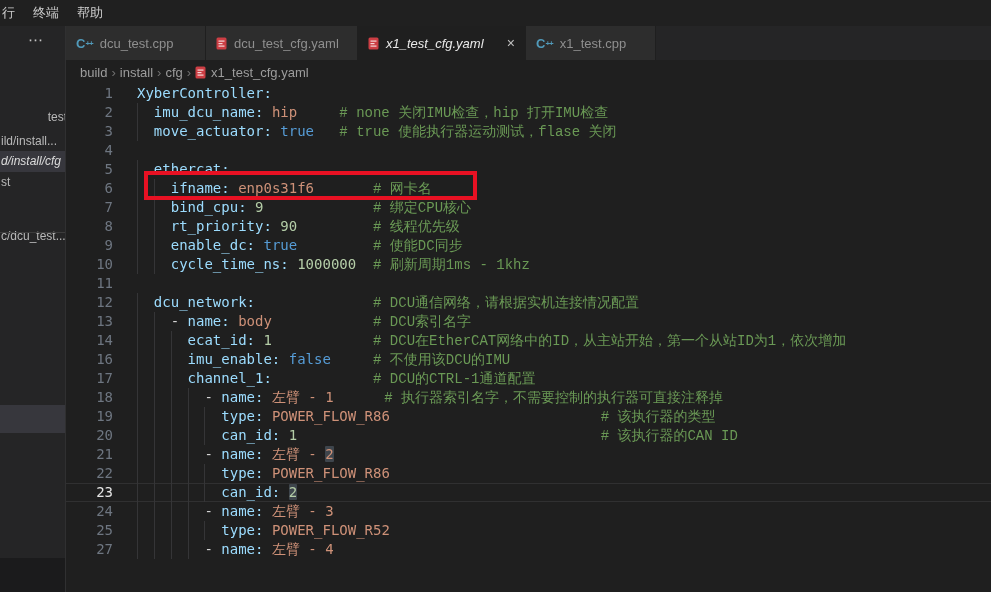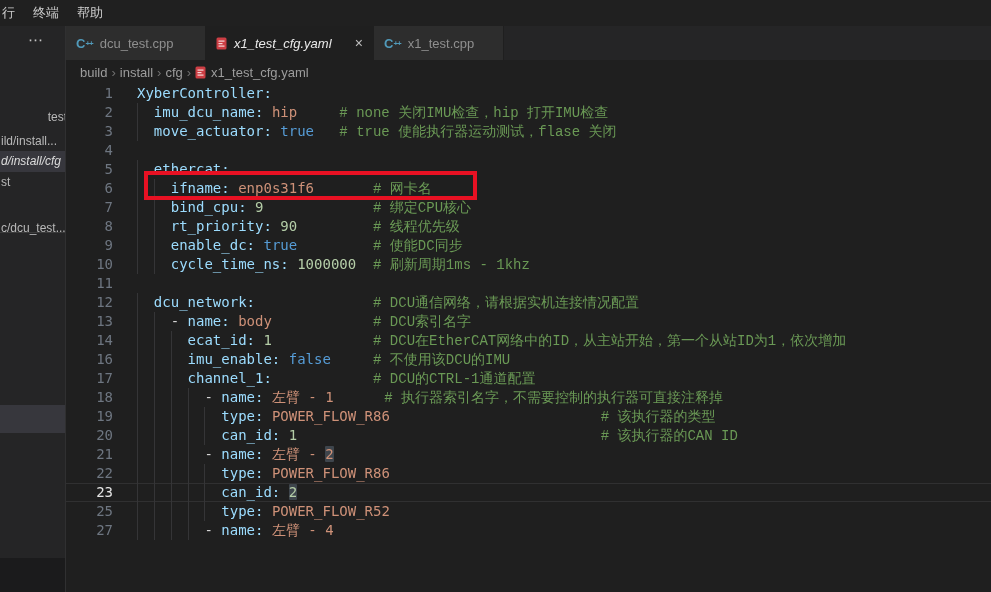--- a/index.html
+++ b/index.html
@@ -104,31 +104,40 @@
     <div class="menu-item">帮助</div>
   </div>
 
 <div id="sidebar">
   <div id="sidebar-more">⋯</div>
   <div id="side-items">
       <div class="side-item" style="top: 81px; text-align: right;">test</div>
       <div class="side-item" style="top: 105px;">ild/install...</div>
       <div class="side-item selected" style="top: 125px;">d/install/cfg</div>
       <div class="side-item" style="top: 146px;">st</div>
-      <div class="side-item" style="top: 192px;">c/dcu_test...</div>
+      <div class="side-item" style="top: 200px;">c/dcu_test...</div>
     </div>
   <div id="side-divider"></div>
   <div id="side-sel-bar"></div>
   <div id="side-bottom"></div>
 </div>
 
 <div id="tabbar">
     <div class="tab" style="width: 140px;">
       <span class="cpp-icon">C<small>++</small></span>
       <span class="tab-label">dcu_test.cpp</span>
+    </div>
+    <div class="tab" style="width: 152px;">
+      <svg class="yaml-icon" width="11" height="13" viewBox="0 0 11 13">
+        <rect x="0.5" y="0.5" width="10" height="12" rx="1.5" fill="#cc3e44"></rect>
+        <rect x="2.5" y="3.5" width="6" height="1.2" fill="#f6d7d8"></rect>
+        <rect x="2.5" y="6" width="4" height="1.2" fill="#f6d7d8"></rect>
+        <rect x="2.5" y="8.5" width="6" height="1.2" fill="#f6d7d8"></rect>
+      </svg>
+      <span class="tab-label">dcu_test_cfg.yaml</span>
     </div>
     <div class="tab active" style="width: 168px;">
       <svg class="yaml-icon" width="11" height="13" viewBox="0 0 11 13">
         <rect x="0.5" y="0.5" width="10" height="12" rx="1.5" fill="#cc3e44"></rect>
         <rect x="2.5" y="3.5" width="6" height="1.2" fill="#f6d7d8"></rect>
         <rect x="2.5" y="6" width="4" height="1.2" fill="#f6d7d8"></rect>
         <rect x="2.5" y="8.5" width="6" height="1.2" fill="#f6d7d8"></rect>
       </svg>
       <span class="tab-label">x1_test_cfg.yaml</span>
       <span class="close">×</span>
@@ -240,20 +249,24 @@
     </div>
     <div class="cl">
       <span class="ln">22</span>
       <span class="ct"><span class="guide" style="left: 0ch;"></span><span class="guide" style="left: 2ch;"></span><span class="guide" style="left: 4ch;"></span><span class="guide" style="left: 6ch;"></span><span class="guide" style="left: 8ch;"></span><span class="p">          </span><span class="k">type:</span><span class="p"> </span><span class="s">POWER_FLOW_R86</span></span>
     </div>
     <div class="cl cur">
       <span class="ln">23</span>
       <span class="ct"><span class="guide" style="left: 0ch;"></span><span class="guide" style="left: 2ch;"></span><span class="guide" style="left: 4ch;"></span><span class="guide" style="left: 6ch;"></span><span class="guide" style="left: 8ch;"></span><span class="p">          </span><span class="k">can_id:</span><span class="p"> </span><span class="n hl">2</span></span>
     </div>
     <div class="cl">
+      <span class="ln">24</span>
+      <span class="ct"><span class="guide" style="left: 0ch;"></span><span class="guide" style="left: 2ch;"></span><span class="guide" style="left: 4ch;"></span><span class="guide" style="left: 6ch;"></span><span class="p">        - </span><span class="k">name:</span><span class="p"> </span><span class="s">左臂 - 3</span></span>
+    </div>
+    <div class="cl">
       <span class="ln">25</span>
       <span class="ct"><span class="guide" style="left: 0ch;"></span><span class="guide" style="left: 2ch;"></span><span class="guide" style="left: 4ch;"></span><span class="guide" style="left: 6ch;"></span><span class="guide" style="left: 8ch;"></span><span class="p">          </span><span class="k">type:</span><span class="p"> </span><span class="s">POWER_FLOW_R52</span></span>
     </div>
     <div class="cl">
       <span class="ln">27</span>
       <span class="ct"><span class="guide" style="left: 0ch;"></span><span class="guide" style="left: 2ch;"></span><span class="guide" style="left: 4ch;"></span><span class="guide" style="left: 6ch;"></span><span class="p">        - </span><span class="k">name:</span><span class="p"> </span><span class="s">左臂 - 4</span></span>
     </div>
   </div>
 
 <div id="red-box"></div>

